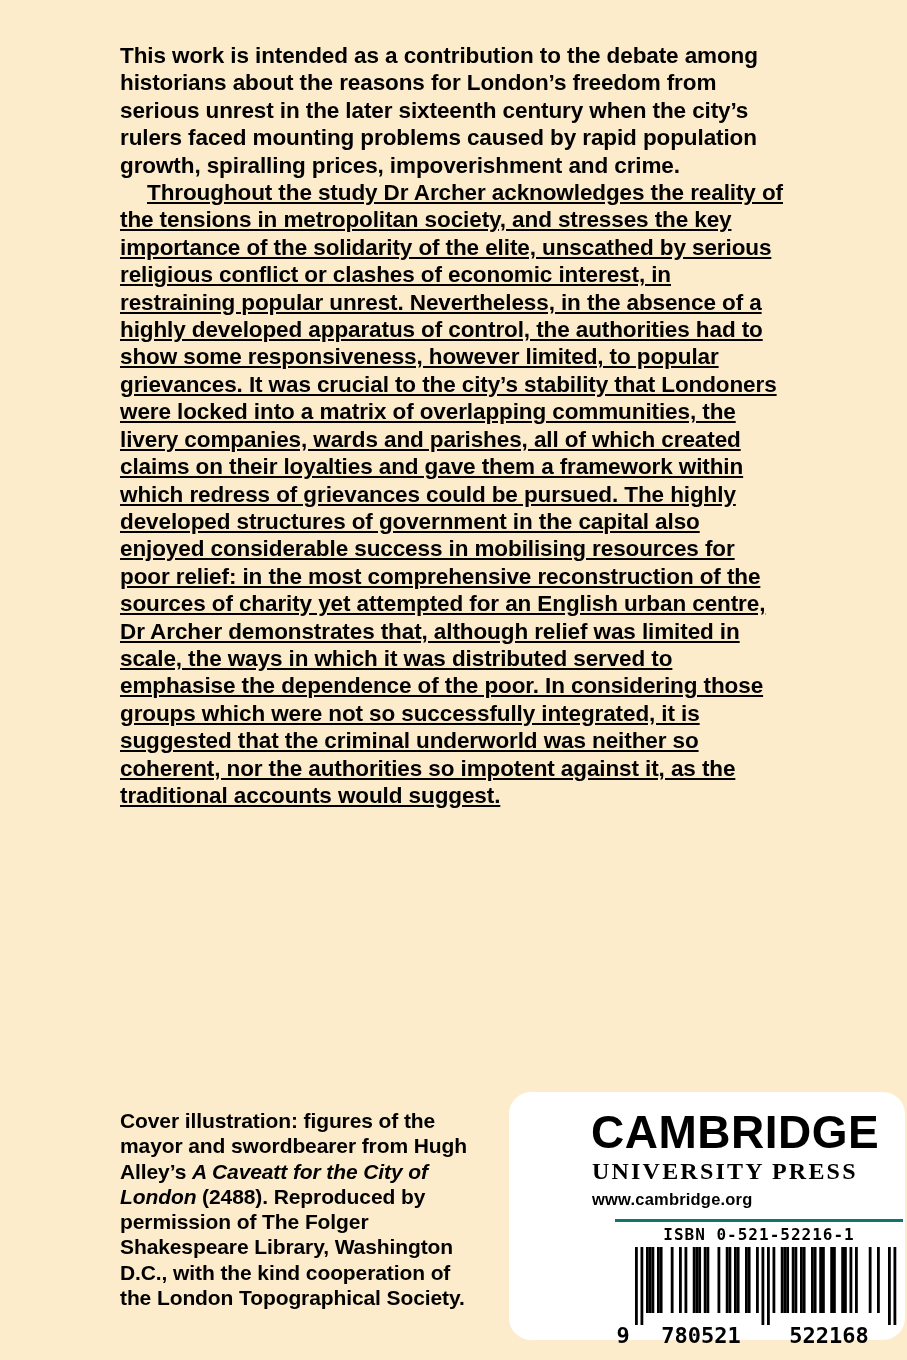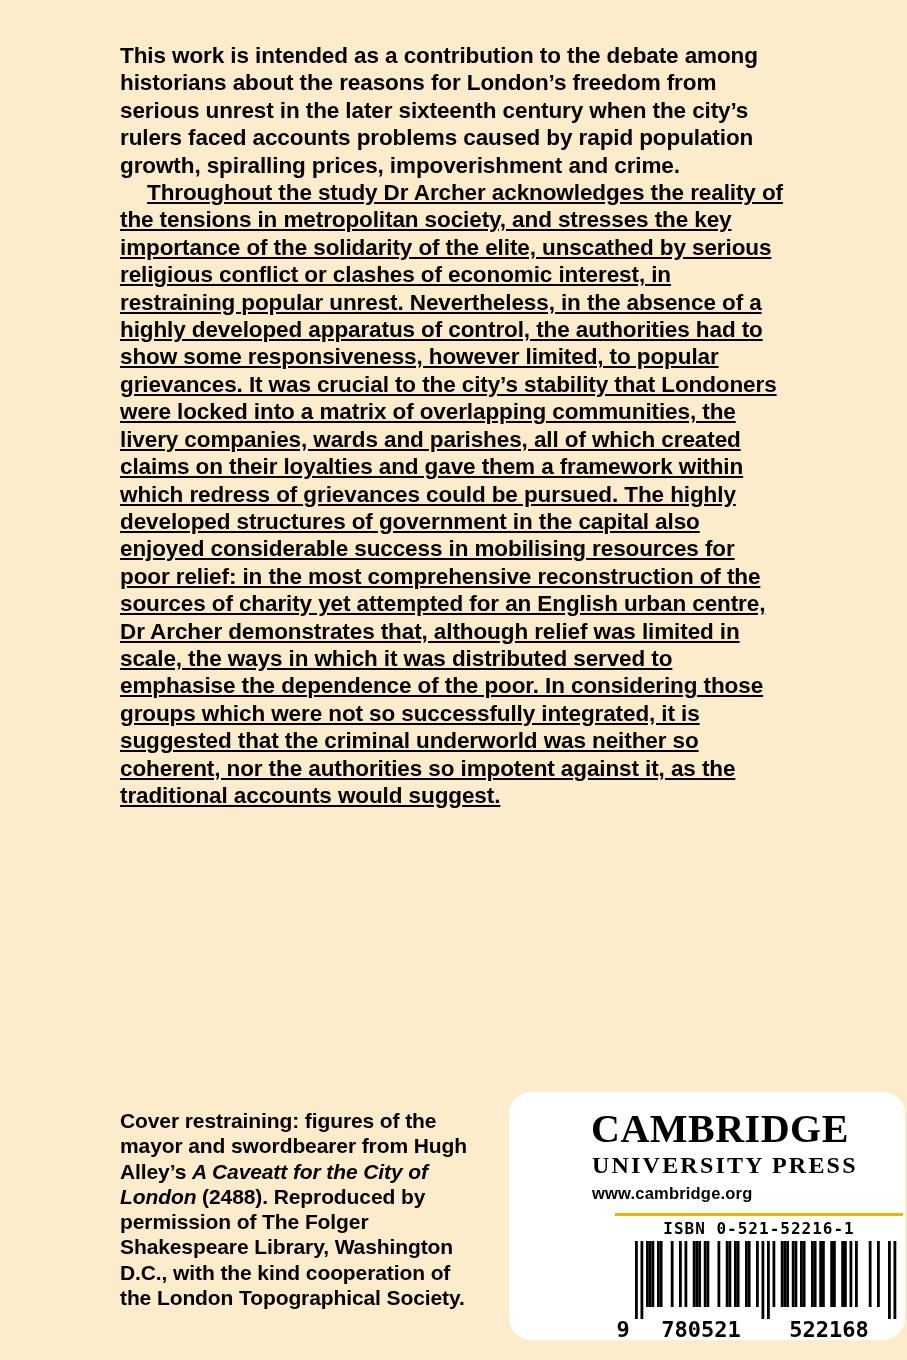--- a/index.html
+++ b/index.html
@@ -40,43 +40,43 @@
     position: absolute;
     right: 2px;
     bottom: 20px;
     width: 396px;
     height: 248px;
     background: #ffffff;
     border-radius: 22px;
   }
   .cambridge {
     margin: 16px 0 0 82px;
-    font-family: Liberation Serif, serif;
+    font-family: Liberation Sans, sans-serif;
     font-weight: 700;
-    font-size: 40px;
+    font-size: 46px;
     line-height: 1.05;
     letter-spacing: 0.5px;
   }
   .univpress {
     margin: 2px 0 0 83px;
     font-family: "Liberation Serif", serif;
     font-weight: 700;
     font-size: 24px;
     letter-spacing: 2.2px;
   }
   .website {
     margin: 5px 14px 0 83px;
     font-size: 16.5px;
     font-weight: 700;
     letter-spacing: 0.2px;
   }
   .barcode-block {
     margin: 10px 0 0 106px;
     width: 288px;
-    border-top: 3px solid #eab308;
+    border-top: 3px solid #0f766e;
     padding-top: 3px;
   }
   .isbn {
     text-align: center;
     font-family: "DejaVu Sans Mono", monospace;
     font-weight: 700;
     font-size: 16px;
     letter-spacing: 1px;
     white-space: nowrap;
   }
@@ -88,26 +88,26 @@
     font-size: 22px;
     fill: #000;
   }
 </style>
 </head>
 <body>
 
 <div class="cover">
 
   <div class="blurb">
-    <p>This work is intended as a contribution to the debate among historians about the reasons for London’s freedom from serious unrest in the later sixteenth century when the city’s rulers faced accounts problems caused by rapid population growth, spiralling prices, impoverishment and crime.</p>
+    <p>This work is intended as a contribution to the debate among historians about the reasons for London’s freedom from serious unrest in the later sixteenth century when the city’s rulers faced mounting problems caused by rapid population growth, spiralling prices, impoverishment and crime.</p>
     <p class="indent">Throughout the study Dr Archer acknowledges the reality of the tensions in metropolitan society, and stresses the key importance of the solidarity of the elite, unscathed by serious religious conflict or clashes of economic interest, in restraining popular unrest. Nevertheless, in the absence of a highly developed apparatus of control, the authorities had to show some responsiveness, however limited, to popular grievances. It was crucial to the city’s stability that Londoners were locked into a matrix of overlapping communities, the livery companies, wards and parishes, all of which created claims on their loyalties and gave them a framework within which redress of grievances could be pursued. The highly developed structures of government in the capital also enjoyed considerable success in mobilising resources for poor relief: in the most comprehensive reconstruction of the sources of charity yet attempted for an English urban centre, Dr Archer demonstrates that, although relief was limited in scale, the ways in which it was distributed served to emphasise the dependence of the poor. In considering those groups which were not so successfully integrated, it is suggested that the criminal underworld was neither so coherent, nor the authorities so impotent against it, as the traditional accounts would suggest.</p>
   </div>
 
   <div class="credit">
-    <span>Cover restraining: figures of the mayor and swordbearer from Hugh Alley’s </span><span class="title-italic">A Caveatt for the City of London</span><span> (2488). Reproduced by permission of The Folger Shakespeare Library, Washington D.C., with the kind cooperation of the London Topographical Society.</span>
+    <span>Cover illustration: figures of the mayor and swordbearer from Hugh Alley’s </span><span class="title-italic">A Caveatt for the City of London</span><span> (2488). Reproduced by permission of The Folger Shakespeare Library, Washington D.C., with the kind cooperation of the London Topographical Society.</span>
   </div>
 
   <div class="panel">
     <div class="cambridge">CAMBRIDGE</div>
     <div class="univpress">UNIVERSITY PRESS</div>
     <div class="website">www.cambridge.org</div>
 
     <div class="barcode-block">
       <div class="isbn">ISBN 0-521-52216-1</div>
       <svg class="barcode-svg" width="288" height="100" viewBox="0 0 288 100" aria-hidden="true">

